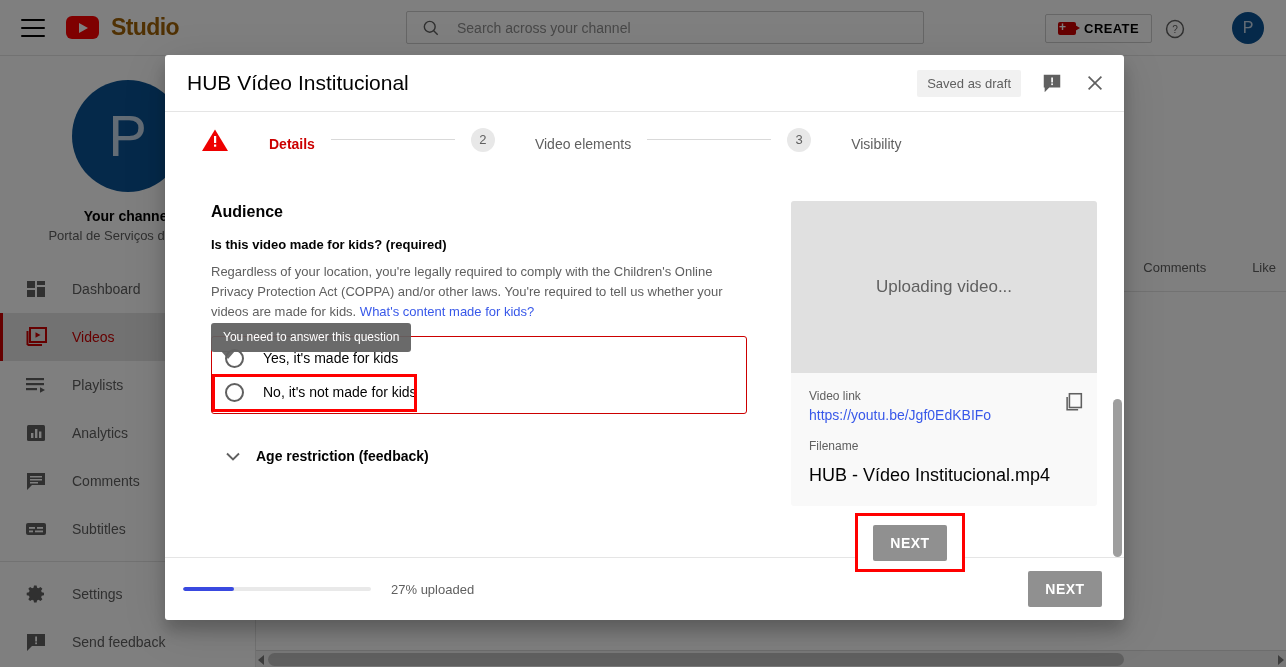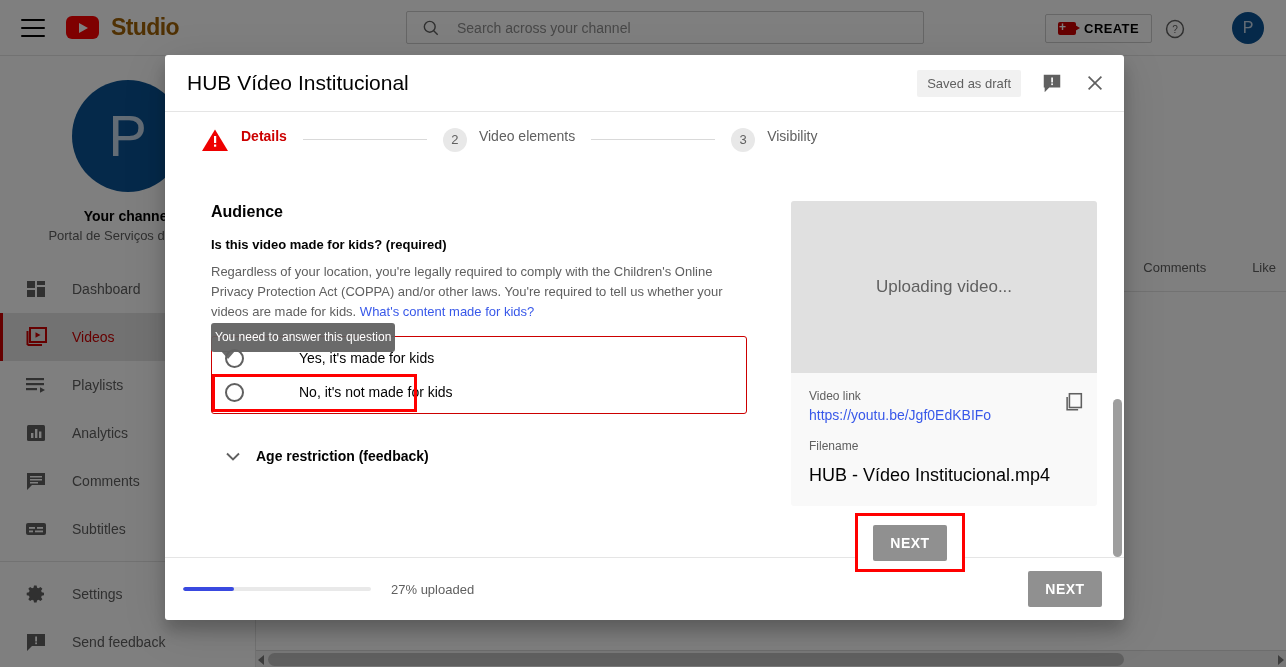--- a/index.html
+++ b/index.html
@@ -286,21 +286,21 @@
   }
 
   
   .stepper {
     height: 56px;
     flex: none;
     border-top: 1px solid #e5e5e5;
     display: flex; align-items: center;
     padding-left: 36px;
   }
-  .step { display: flex; align-items: flex-start; cursor: pointer; }
+  .step { display: flex; align-items: flex-end; cursor: pointer; gap: 28px; }
   .step-warn {
     width: 28px; height: 24px;
     position: relative;
   }
   .step-circle {
     width: 24px; height: 24px;
     border-radius: 50%;
     background: #e8e8e8;
     color: #606060;
     font-size: 13px;
@@ -387,21 +387,20 @@
     border-radius: 3px;
     padding: 4px 0;
     position: relative;
   }
   .radio-row {
     height: 34px;
     display: flex; align-items: center;
     padding-left: 13px;
     cursor: pointer;
     position: relative;
-    gap: 36px;
   }
   .radio-dot {
     width: 19px; height: 19px;
     border: 2px solid #606060;
     border-radius: 50%;
     flex: none;
   }
   .radio-label {
     margin-left: 19px;
     font-size: 14px;
@@ -419,21 +418,21 @@
     pointer-events: none;
   }
 
   
   .tooltip {
     position: absolute;
     left: 0px; top: 156px;
     background: rgba(97,97,97,0.94);
     color: #ffffff;
     font-size: 12px;
-    padding: 7px 4px 8px;
+    padding: 7px 12px 8px;
     border-radius: 3px;
     white-space: nowrap;
     z-index: 5;
   }
   .tooltip::after {
     content: "";
     position: absolute;
     left: 10px; bottom: -7px;
     border-left: 7px solid transparent;
     border-right: 7px solid transparent;

